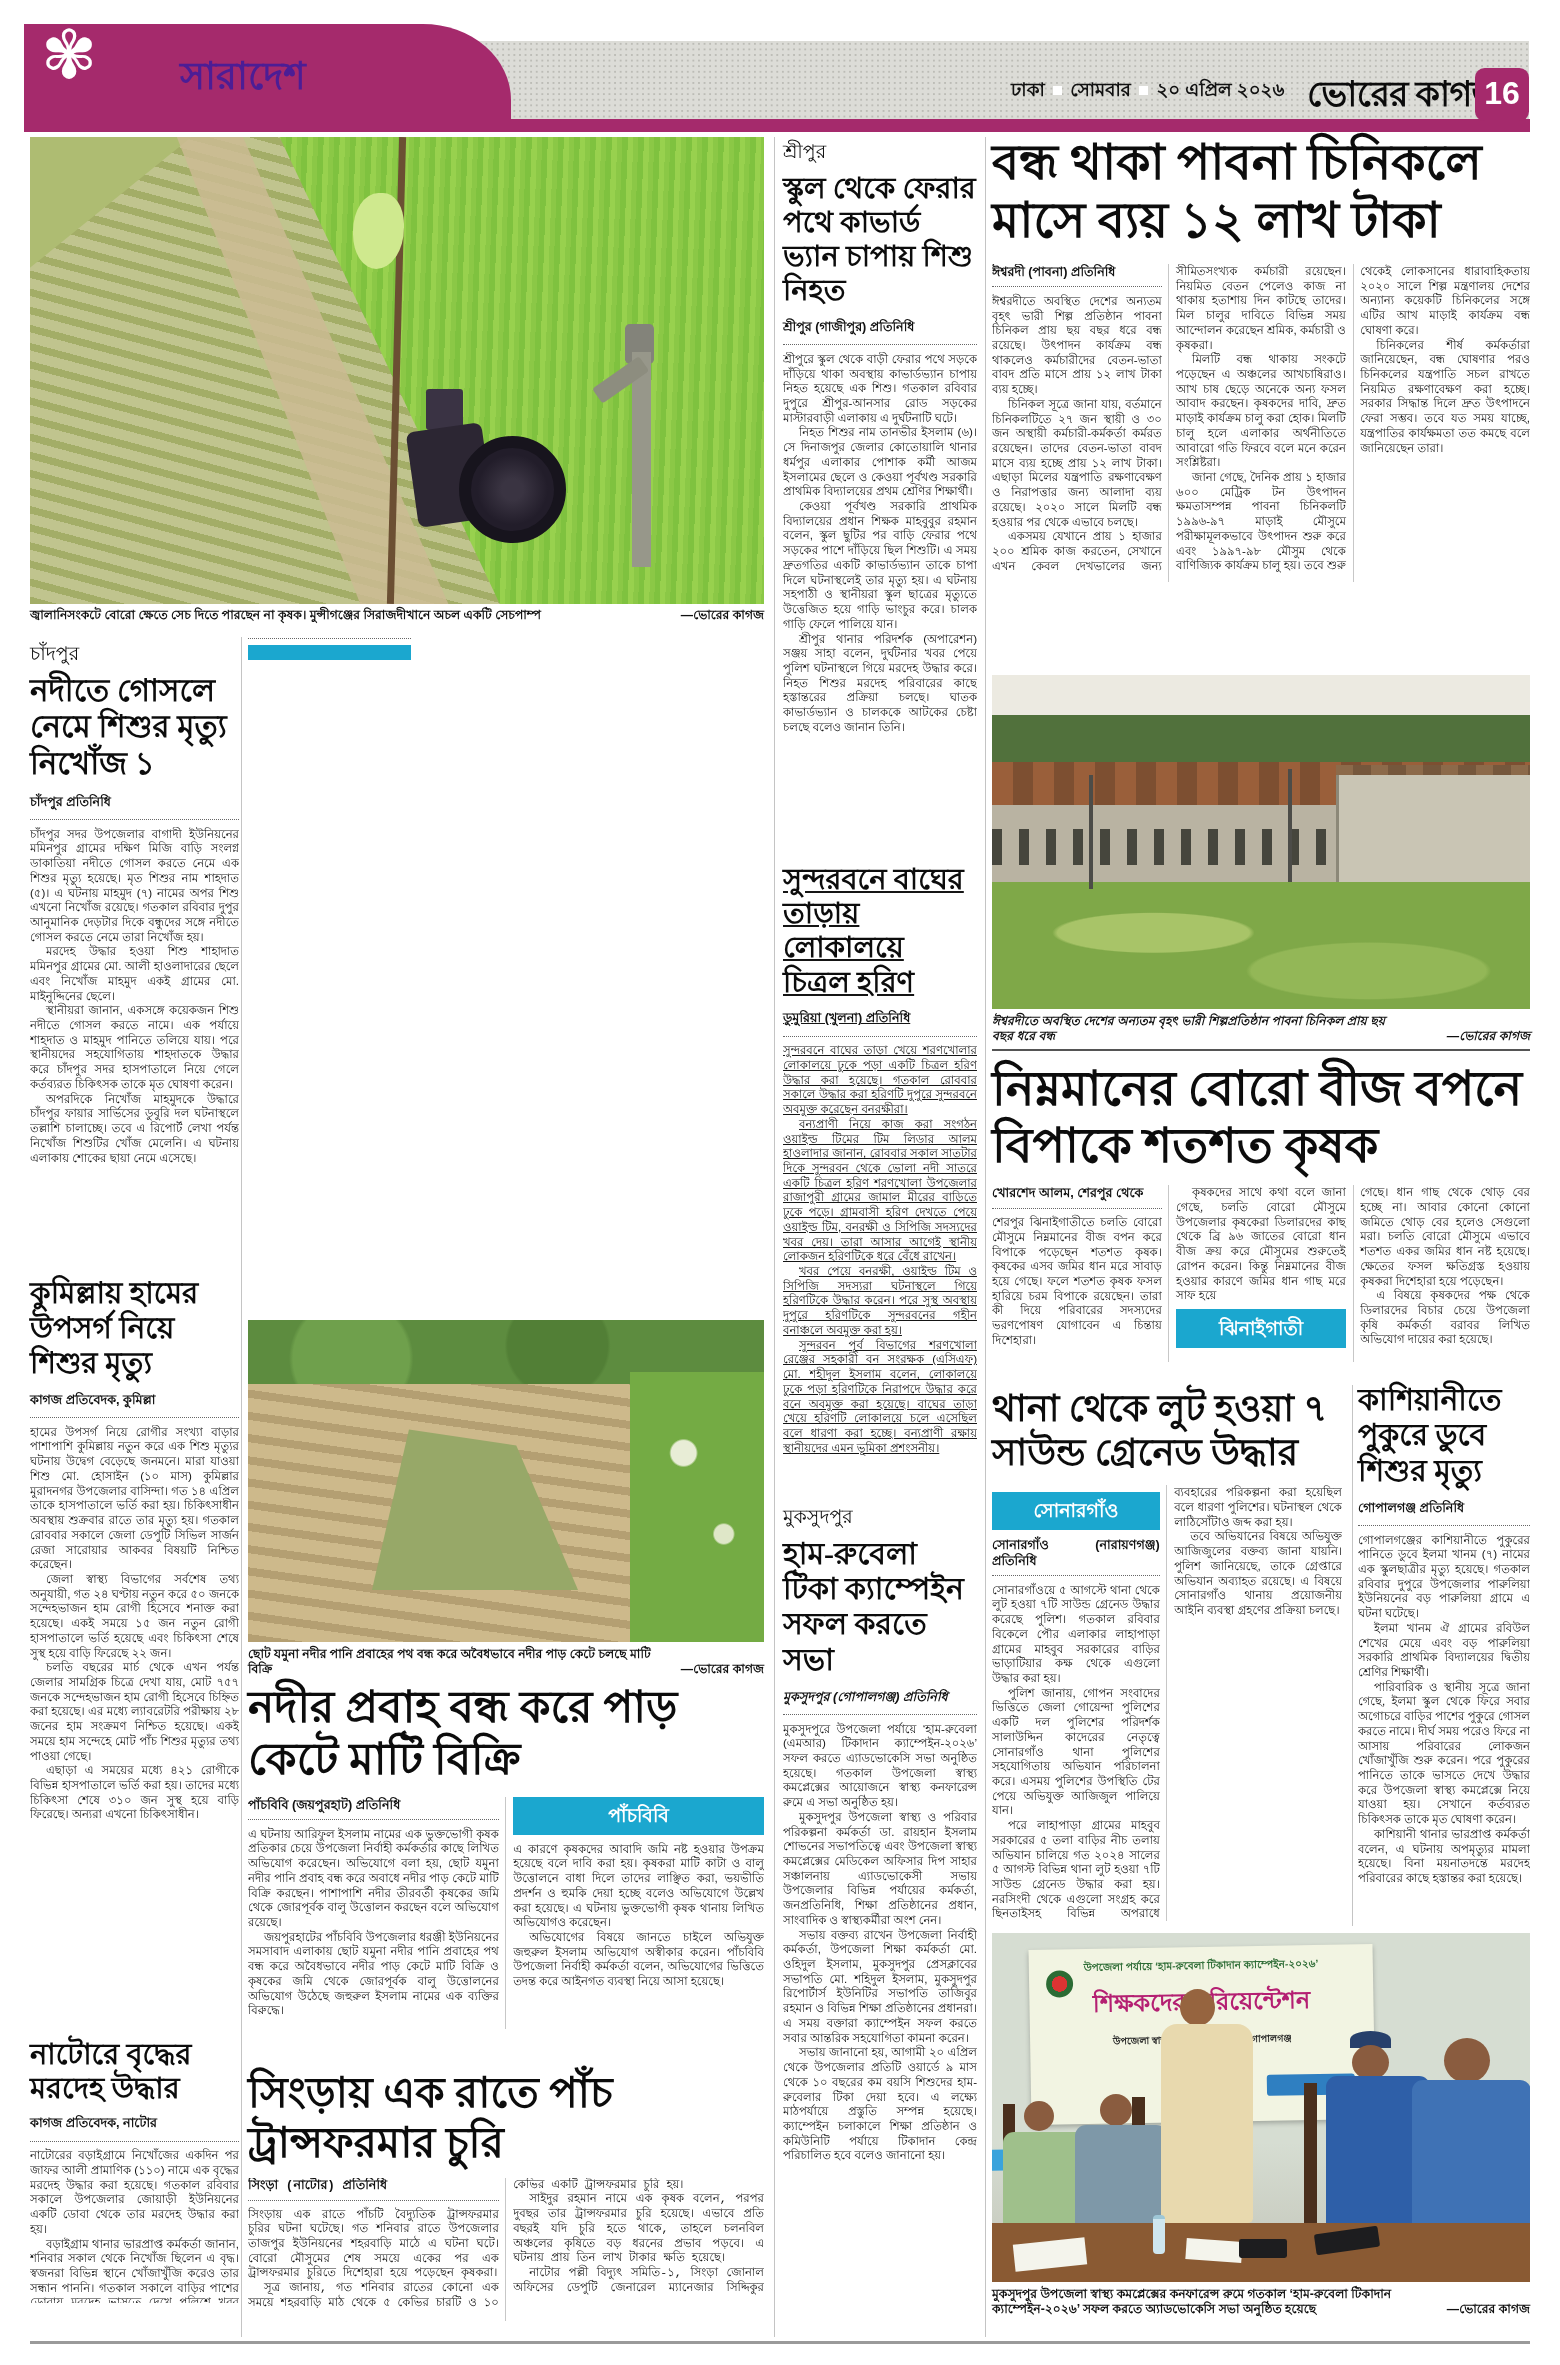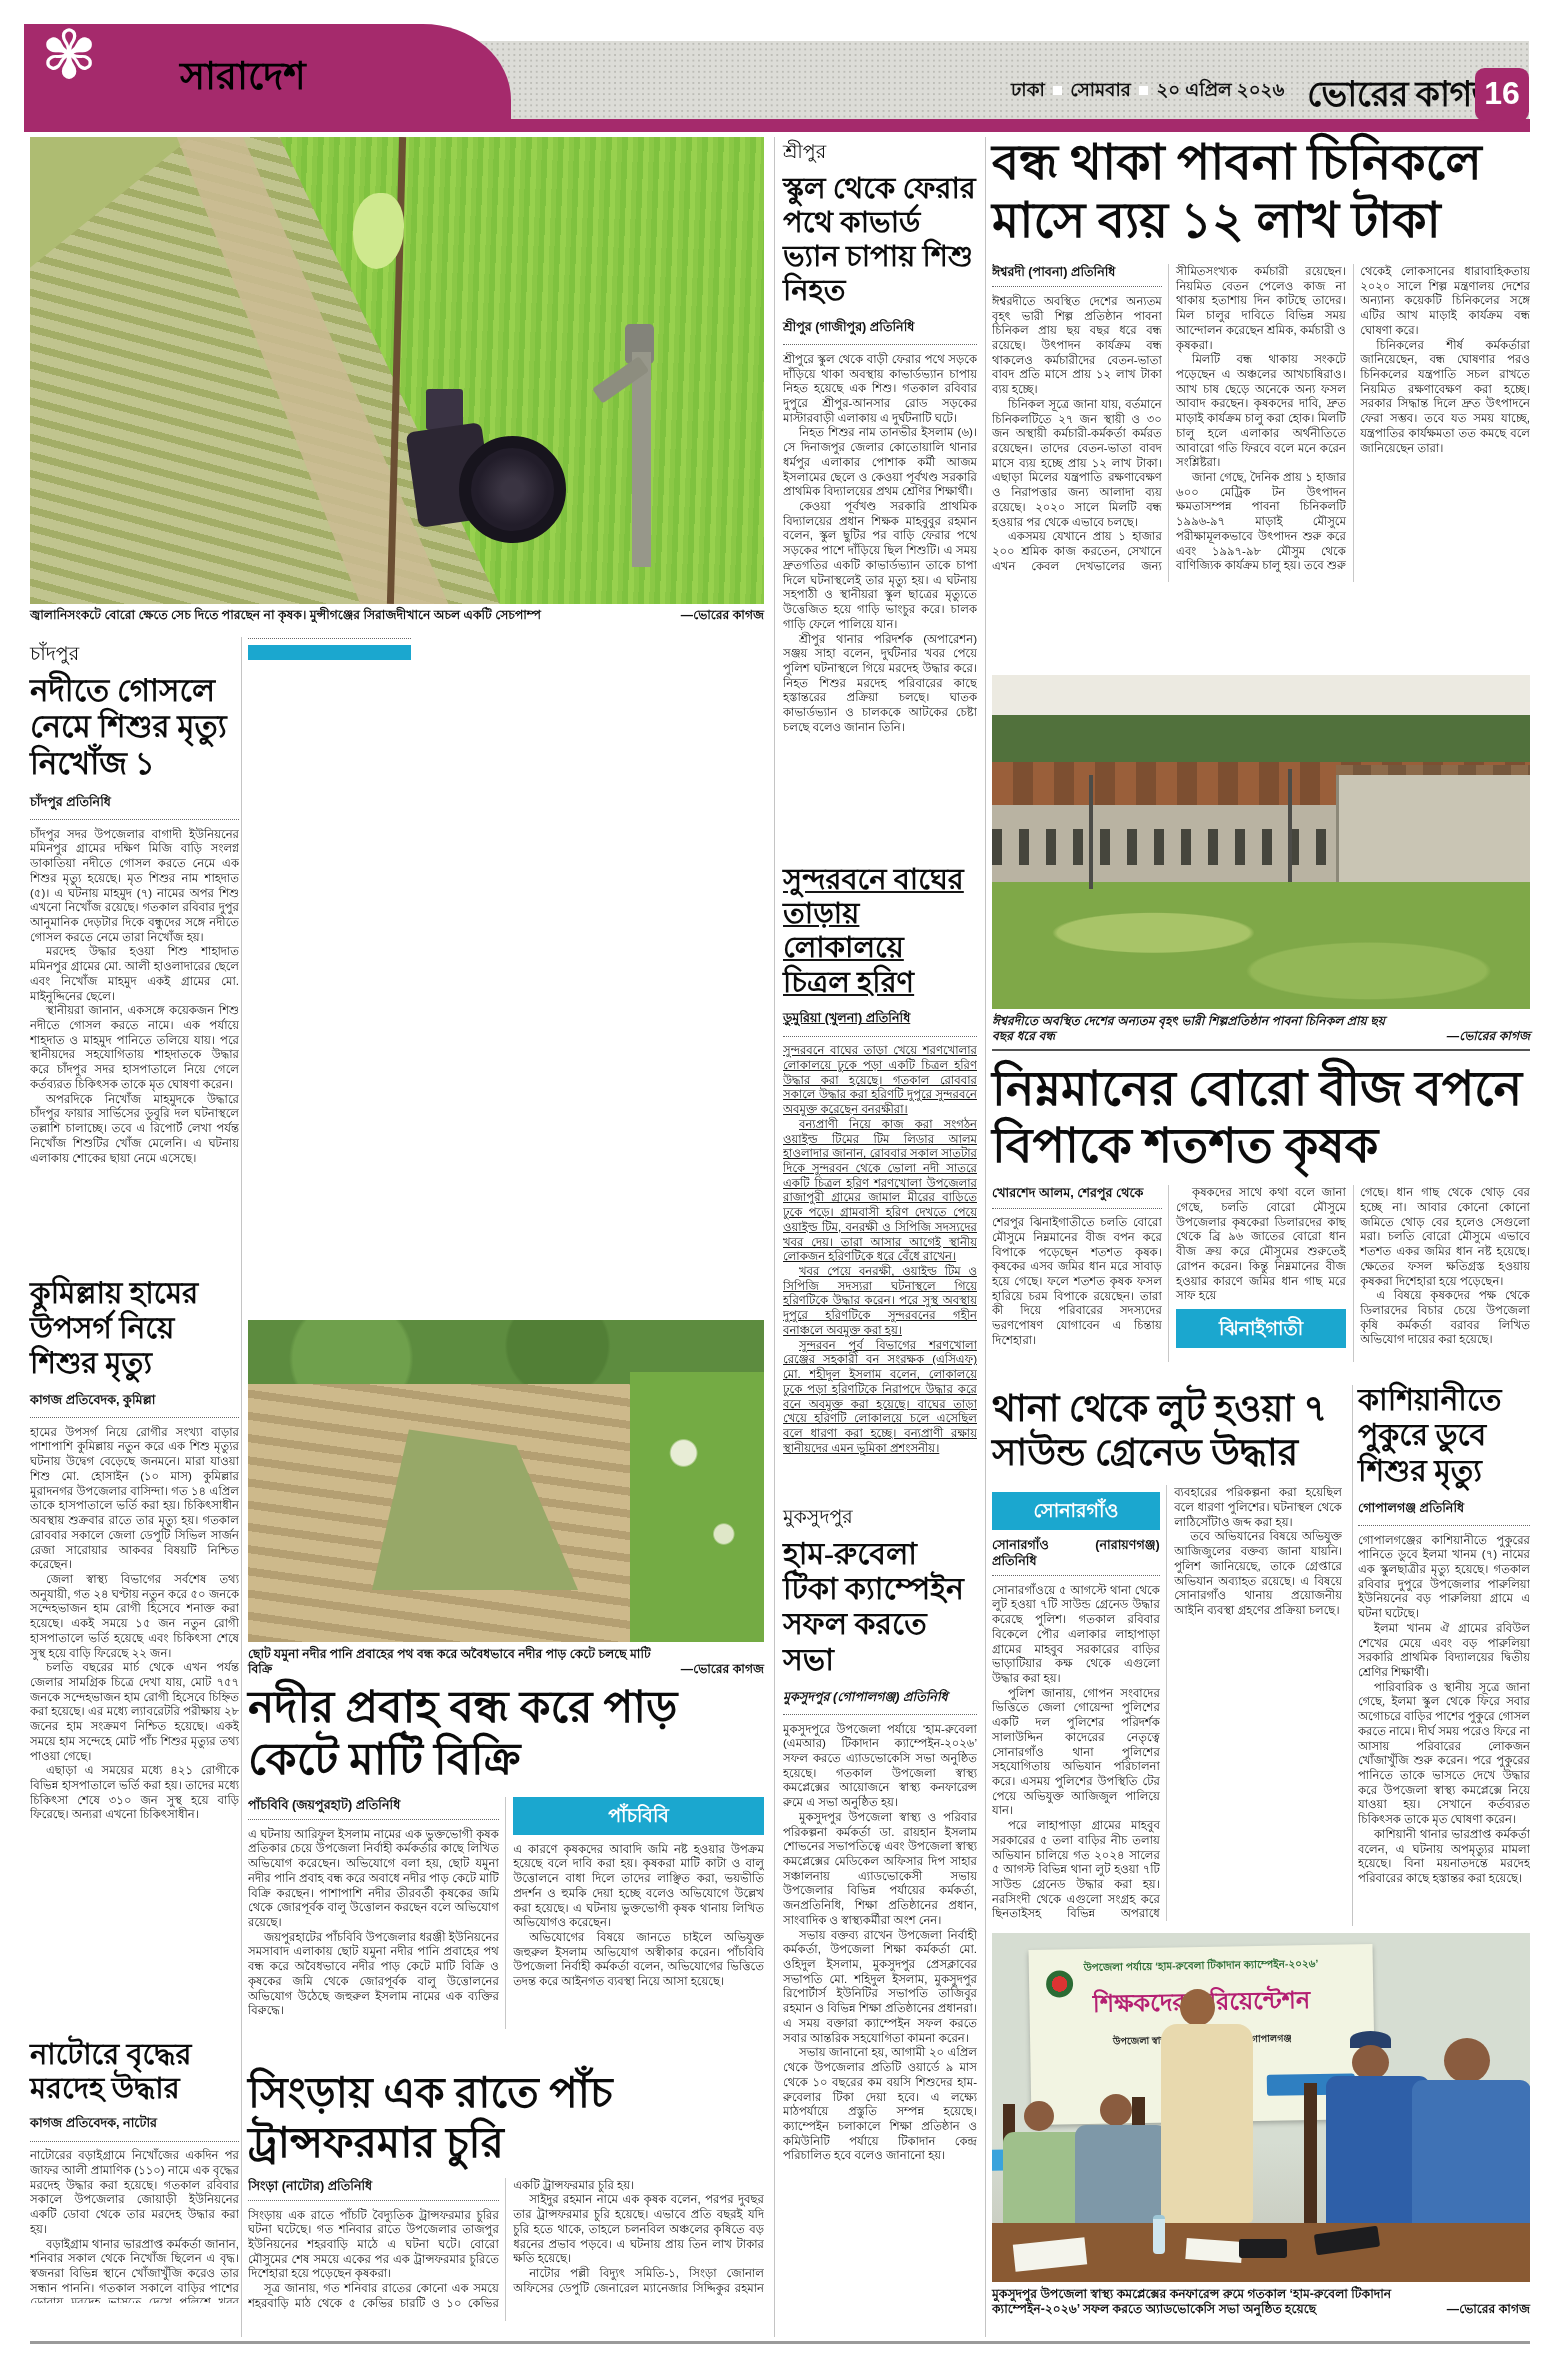--- a/index.html
+++ b/index.html
@@ -5,21 +5,21 @@
   html,body{margin:0;padding:0;background:#e9e9e9;}
   .page{position:relative;width:1561px;height:2366px;background:#ffffff;overflow:hidden;
         font-family:"Liberation Sans", sans-serif;color:#151515;}
   
   .hdr-gray{position:absolute;left:478px;top:41px;width:1051px;height:78px;background:#dcdcd7;
             background-image:radial-gradient(#bcbcb6 0.8px, transparent 1px);background-size:5.6px 5.6px;}
   .hdr-mag{position:absolute;left:24px;top:24px;width:487px;height:96px;background:#A52A6C;
            border-top-right-radius:88px 76px;}
   .hdr-strip{position:absolute;left:24px;top:119px;width:1506px;height:12.7px;background:#A52A6C;}
   .hdr-logo-glyph{position:absolute;left:41px;top:21px;font-size:67px;color:#ffffff;line-height:1;}
-  .hdr-section{position:absolute;left:180px;top:46px;font-size:38px;font-weight:bold;color:#000000;
+  .hdr-section{position:absolute;left:180px;top:46px;font-size:38px;font-weight:bold;color:#4c1d95;
                font-family:"Liberation Serif", serif;text-align:right;}
   .hdr-date{position:absolute;left:1011px;top:76px;font-size:18.3px;color:#111;font-weight:bold;}
   .hdr-date span{vertical-align:middle;}
   .hdr-sep{display:inline-block;width:9.6px;height:9.6px;background:#ffffff;margin:0 8px 2.4px 8px;}
   .hdr-paper{position:absolute;left:1307px;top:67px;font-size:35px;font-weight:900;color:#0b0b0b;
              font-family:"Liberation Serif", serif;letter-spacing:-0.8px;}
   .hdr-pageno{position:absolute;left:1475px;top:68px;width:54px;height:53px;background:#A52A6C;
               border-radius:9.6px;color:#fff;font-size:32px;font-weight:bold;text-align:center;line-height:51px;}
   
   .kicker{font-size:19px;color:#111;margin-bottom:1.6px;}
@@ -208,21 +208,21 @@
       <div class="locbox">পাঁচবিবি</div>
       <div>
           <p>এ কারণে কৃষকদের আবাদি জমি নষ্ট হওয়ার উপক্রম হয়েছে বলে দাবি করা হয়। কৃষকরা মাটি কাটা ও বালু উত্তোলনে বাধা দিলে তাদের লাঞ্ছিত করা, ভয়ভীতি প্রদর্শন ও হুমকি দেয়া হচ্ছে বলেও অভিযোগে উল্লেখ করা হয়েছে। এ ঘটনায় ভুক্তভোগী কৃষক থানায় লিখিত অভিযোগও করেছেন।</p>
           <p>অভিযোগের বিষয়ে জানতে চাইলে অভিযুক্ত জহুরুল ইসলাম অভিযোগ অস্বীকার করেন। পাঁচবিবি উপজেলা নির্বাহী কর্মকর্তা বলেন, অভিযোগের ভিত্তিতে তদন্ত করে আইনগত ব্যবস্থা নিয়ে আসা হয়েছে।</p>
         </div>
     </div>
   </div>
 
   <div class="abs" style="left:248px;top:2069px;width:516px;">
     <div class="headline" style="font-size:42px;">সিংড়ায় এক রাতে পাঁচ ট্রান্সফরমার চুরি</div>
-    <div class="article-body cols-2" style="height:143px;margin-top:9.6px;">
+    <div class="article-body cols-2" style="height:143px;margin-top:9.6px;font-family:Liberation Mono, monospace;">
       <div class="byline">সিংড়া (নাটোর) প্রতিনিধি</div>
       <div>
           <p>সিংড়ায় এক রাতে পাঁচটি বৈদ্যুতিক ট্রান্সফরমার চুরির ঘটনা ঘটেছে। গত শনিবার রাতে উপজেলার তাজপুর ইউনিয়নের শহরবাড়ি মাঠে এ ঘটনা ঘটে। বোরো মৌসুমের শেষ সময়ে একের পর এক ট্রান্সফরমার চুরিতে দিশেহারা হয়ে পড়েছেন কৃষকরা।</p>
           <p>সূত্র জানায়, গত শনিবার রাতের কোনো এক সময়ে শহরবাড়ি মাঠ থেকে ৫ কেভির চারটি ও ১০ কেভির একটি ট্রান্সফরমার চুরি হয়।</p>
           <p>সাইদুর রহমান নামে এক কৃষক বলেন, পরপর দুবছর তার ট্রান্সফরমার চুরি হয়েছে। এভাবে প্রতি বছরই যদি চুরি হতে থাকে, তাহলে চলনবিল অঞ্চলের কৃষিতে বড় ধরনের প্রভাব পড়বে। এ ঘটনায় প্রায় তিন লাখ টাকার ক্ষতি হয়েছে।</p>
           <p>নাটোর পল্লী বিদ্যুৎ সমিতি-১, সিংড়া জোনাল অফিসের ডেপুটি জেনারেল ম্যানেজার সিদ্দিকুর রহমান বলেন, কৃষকদের মধ্যে সচেতনতা বাড়াতে মাইকিং করা হয়েছে।</p>
         </div>
     </div>
   </div>
 

